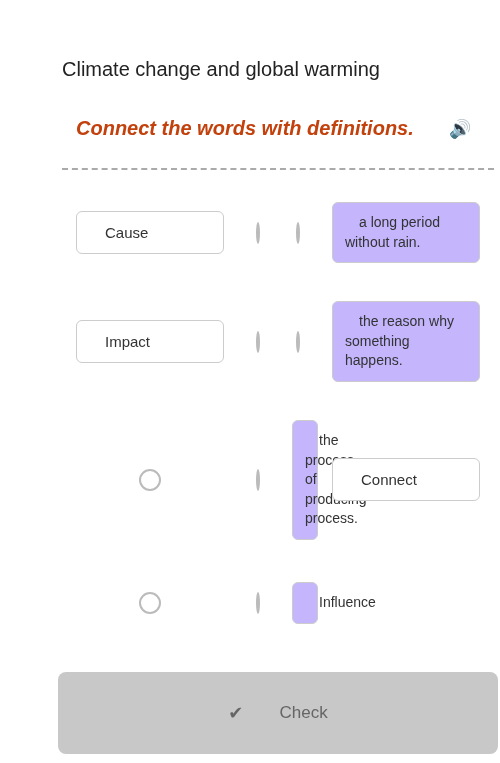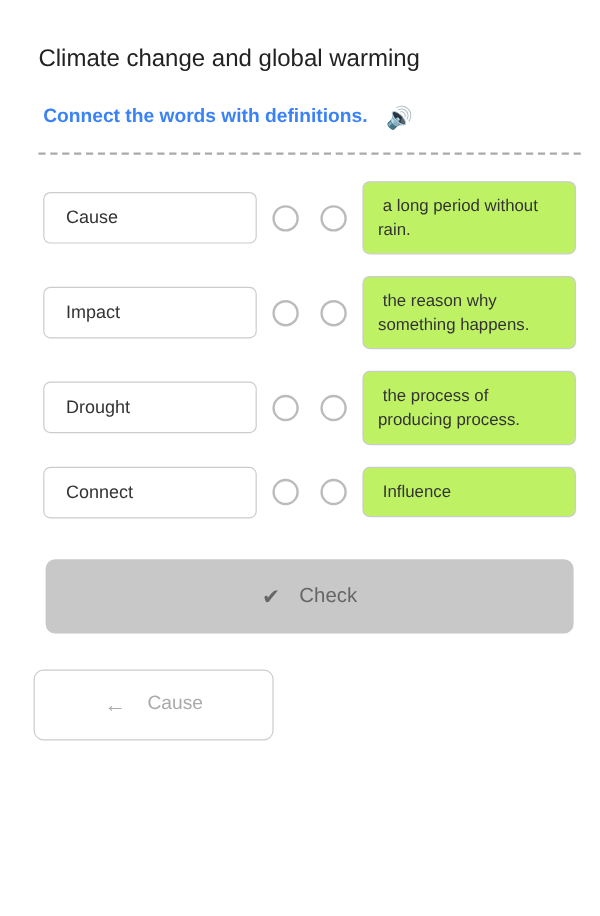--- a/index.html
+++ b/index.html
@@ -1,17 +1,17 @@
 <!DOCTYPE html>
 <html><head>
   <meta charset="utf-8">
   <style>
     * {
       box-sizing: border-box;
-      margin: 4px;
+      margin: 14px;
       padding: 0;
     }
 
     body {
       font-family: Arial, sans-serif;
       background: #ffffff;
       width: 500px;
       min-height: 763px;
       padding: 20px 20px 40px 20px;
       color: #333;
@@ -26,23 +26,24 @@
     }
 
     .instruction-row {
       display: flex;
       align-items: center;
       gap: 8px;
       margin-bottom: 14px;
     }
 
     .instruction-text {
-      font-size: 16px;
+      font-size: 20px;
       font-weight: bold;
-      color: #3b82f6;
+      color: #c2410c;
+      font-style: italic;
     }
 
     .speaker-icon {
       font-size: 18px;
       color: #555;
       cursor: pointer;
     }
 
     .divider-dashes {
       border: none;
@@ -61,21 +62,21 @@
     .word-box {
       background: #fff;
       border: 1px solid #ccc;
       border-radius: 6px;
       padding: 12px 14px;
       font-size: 15px;
       color: #333;
     }
 
     .def-box {
-      background: #bef264;
+      background: #c4b5fd;
       border: 1px solid #ccc;
       border-radius: 6px;
       padding: 10px 12px;
       font-size: 14px;
       color: #333;
       line-height: 1.4;
     }
 
     .radio-cell {
       display: flex;
@@ -170,23 +171,20 @@
   <div class="radio-cell">
     <div class="radio-btn"></div>
   </div>
   <div class="radio-cell">
     <div class="radio-btn"></div>
   </div>
   <div class="def-box">
     <span>the reason why something happens.</span>
   </div>
 
-  <div class="word-box">
-    <span>Drought</span>
-  </div>
   <div class="radio-cell">
     <div class="radio-btn"></div>
   </div>
   <div class="radio-cell">
     <div class="radio-btn"></div>
   </div>
   <div class="def-box">
     <span>the process of producing process.</span>
   </div>
 

